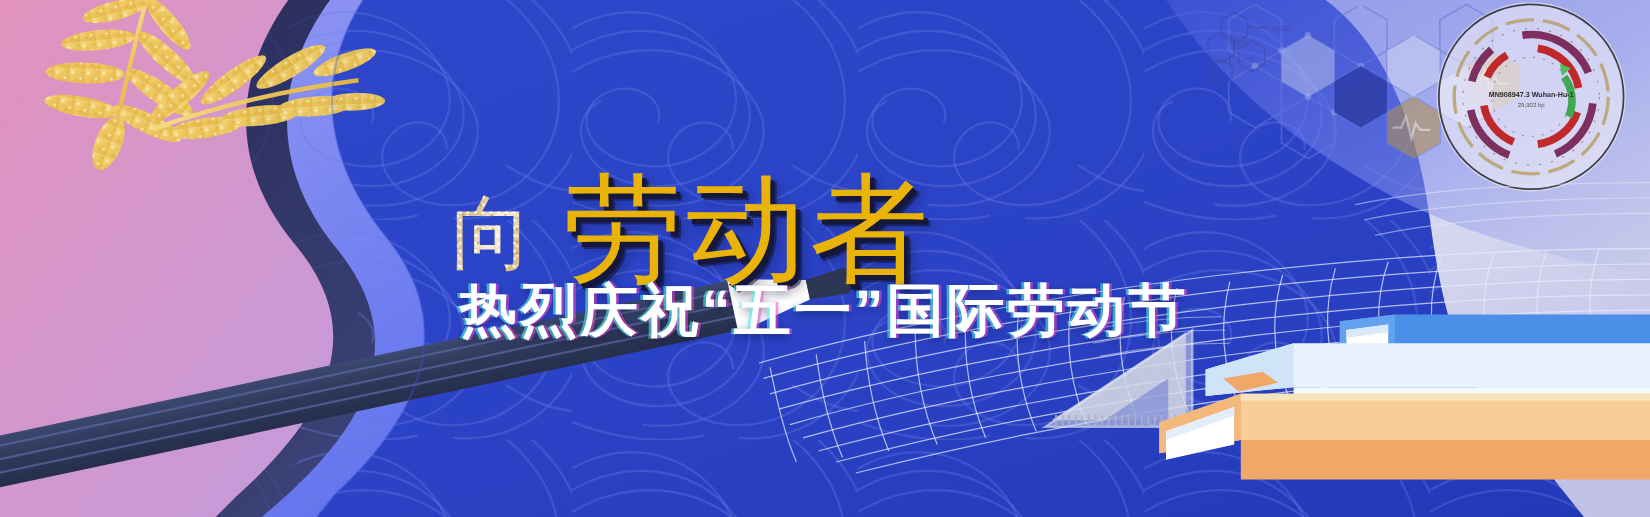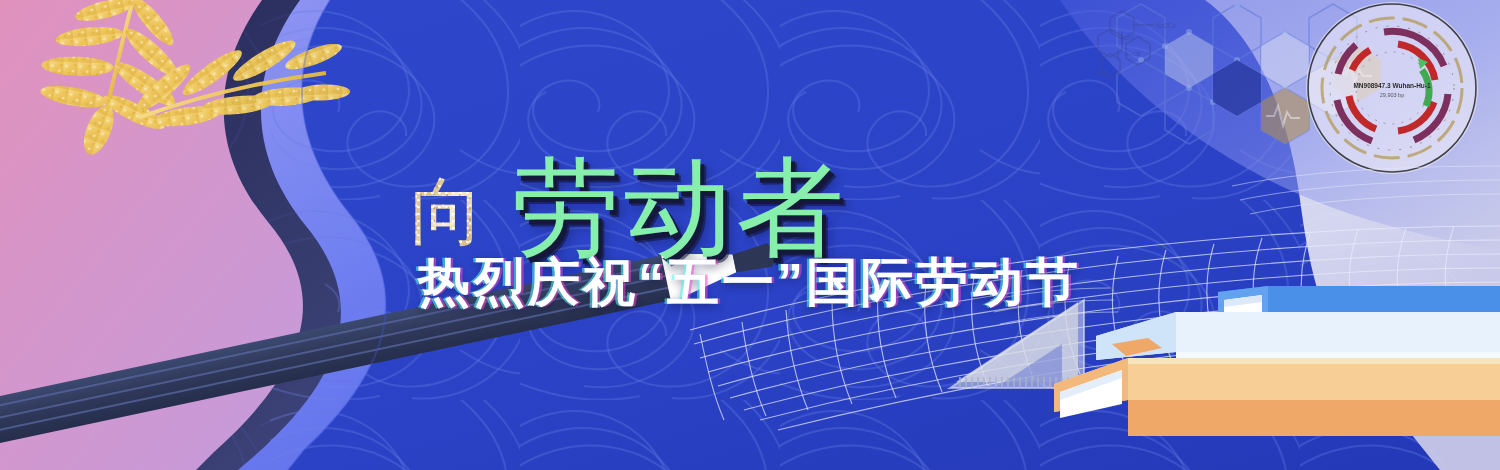--- a/index.html
+++ b/index.html
@@ -40,21 +40,21 @@
       linear-gradient(115deg,#f3e6c4 0%,#dcc28c 28%,#f7eed6 52%,#d8bd85 76%,#efe2bd 100%);
     background-size:7px 7px, 9px 9px, 11px 11px, 13px 13px, 100% 100%;
     -webkit-background-clip:text;background-clip:text;
     -webkit-text-fill-color:transparent;
     color:transparent;
   }
   .t-white{
     font-size:108px;
     font-weight:400;
     letter-spacing:4px;
-    color:#86efac;
+    color:#eab308;
     text-shadow:
       4px 5px 0 #15183a,
       6px 7px 0 rgba(16,19,52,.55),
       8px 9px 10px rgba(10,12,40,.30);
     position:relative;
     top:8px;
   }
   .t-sp{display:inline-block;width:26px;}
   .t-sp-sm{display:inline-block;width:20px;}
   #subtitle-line{

